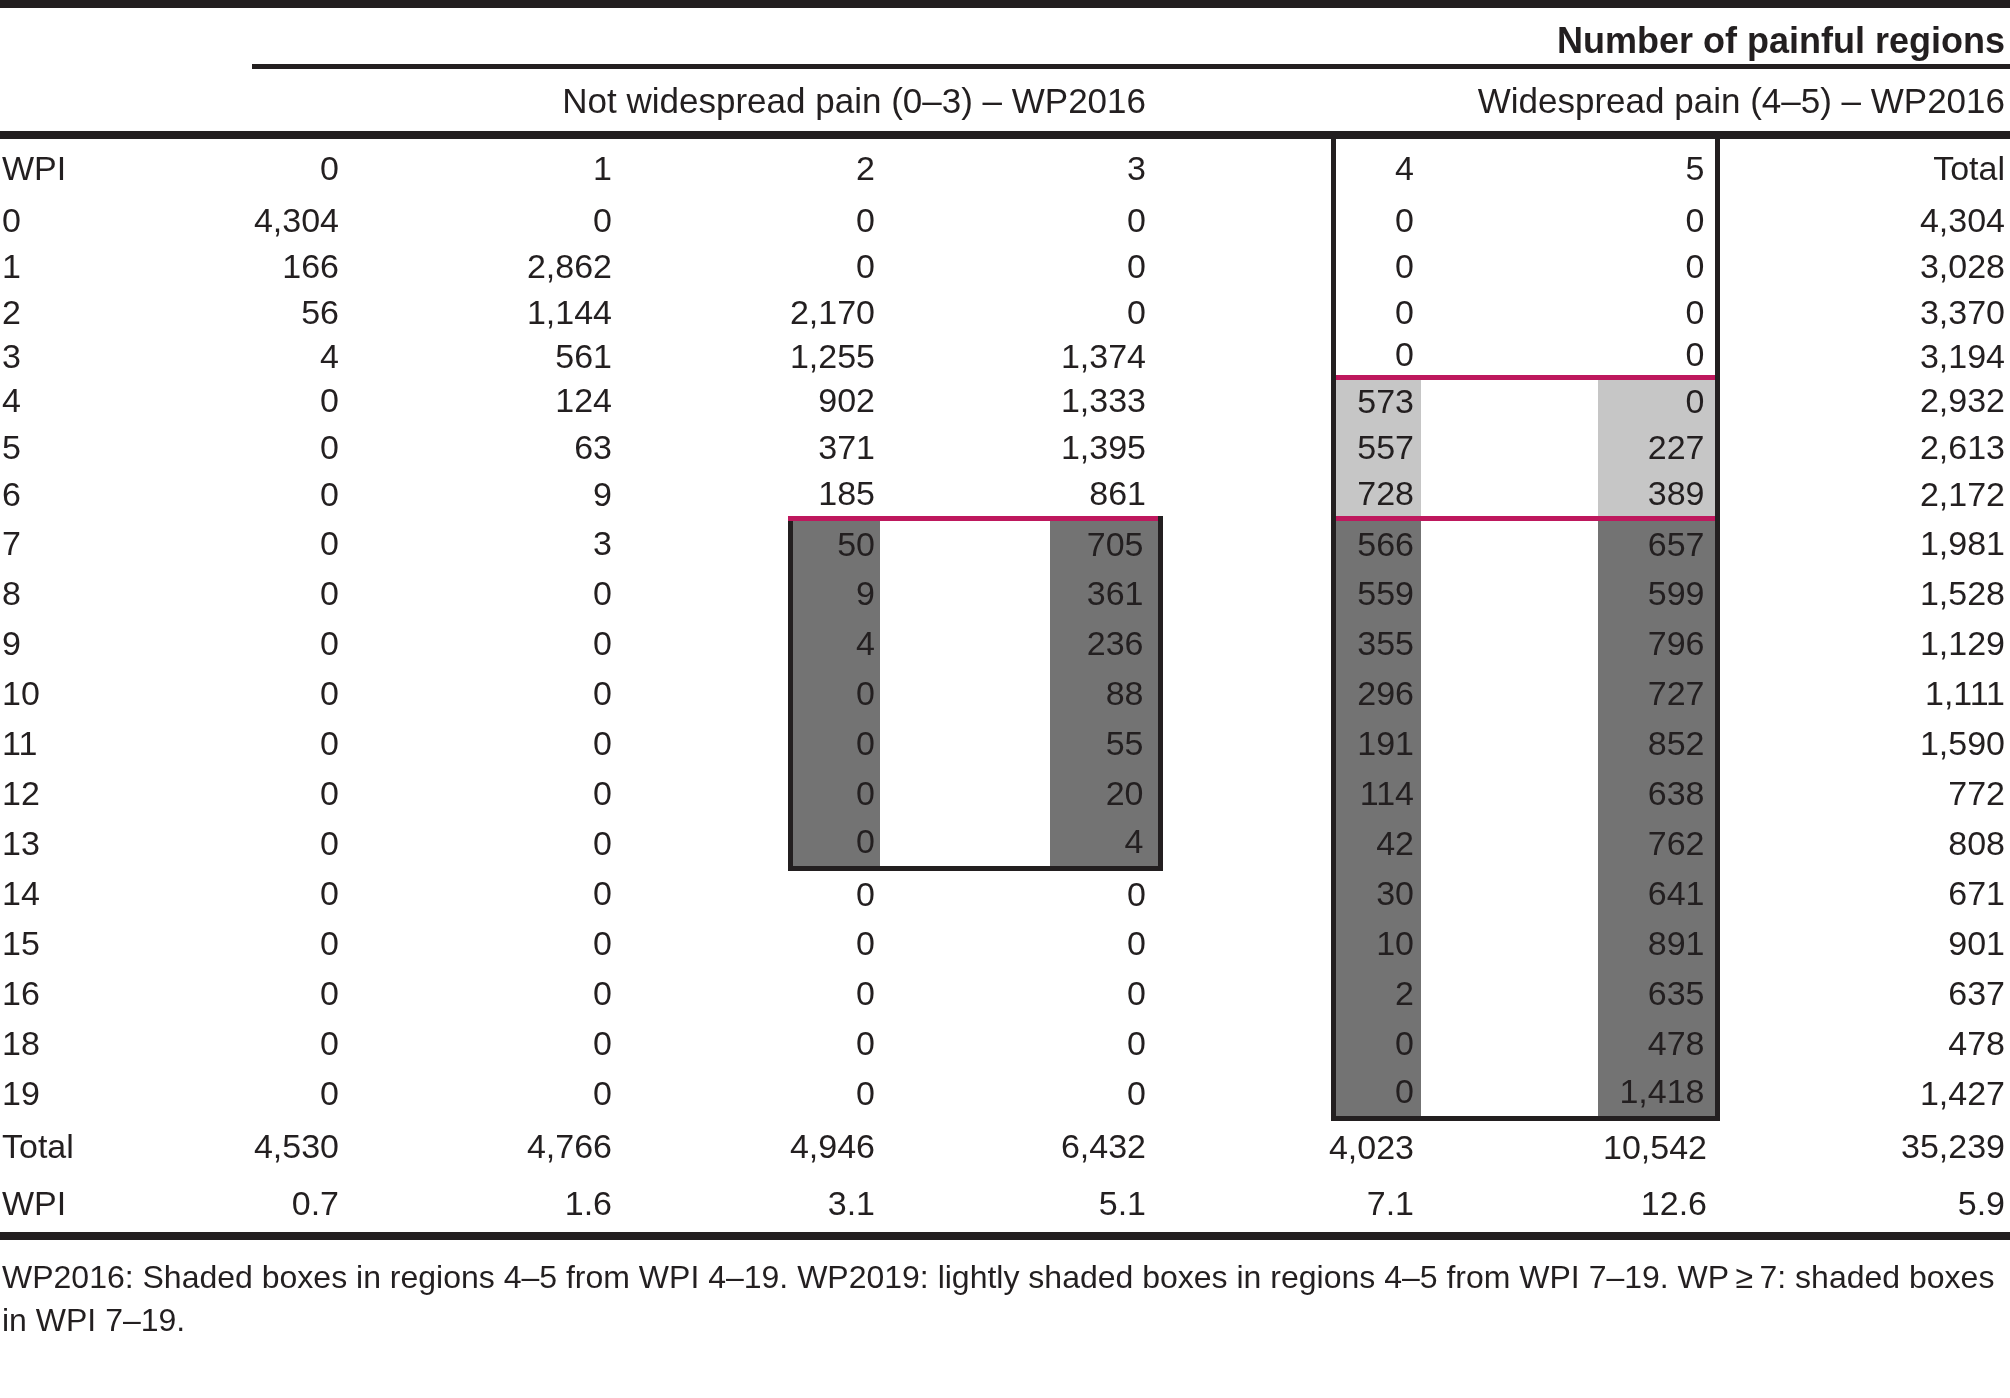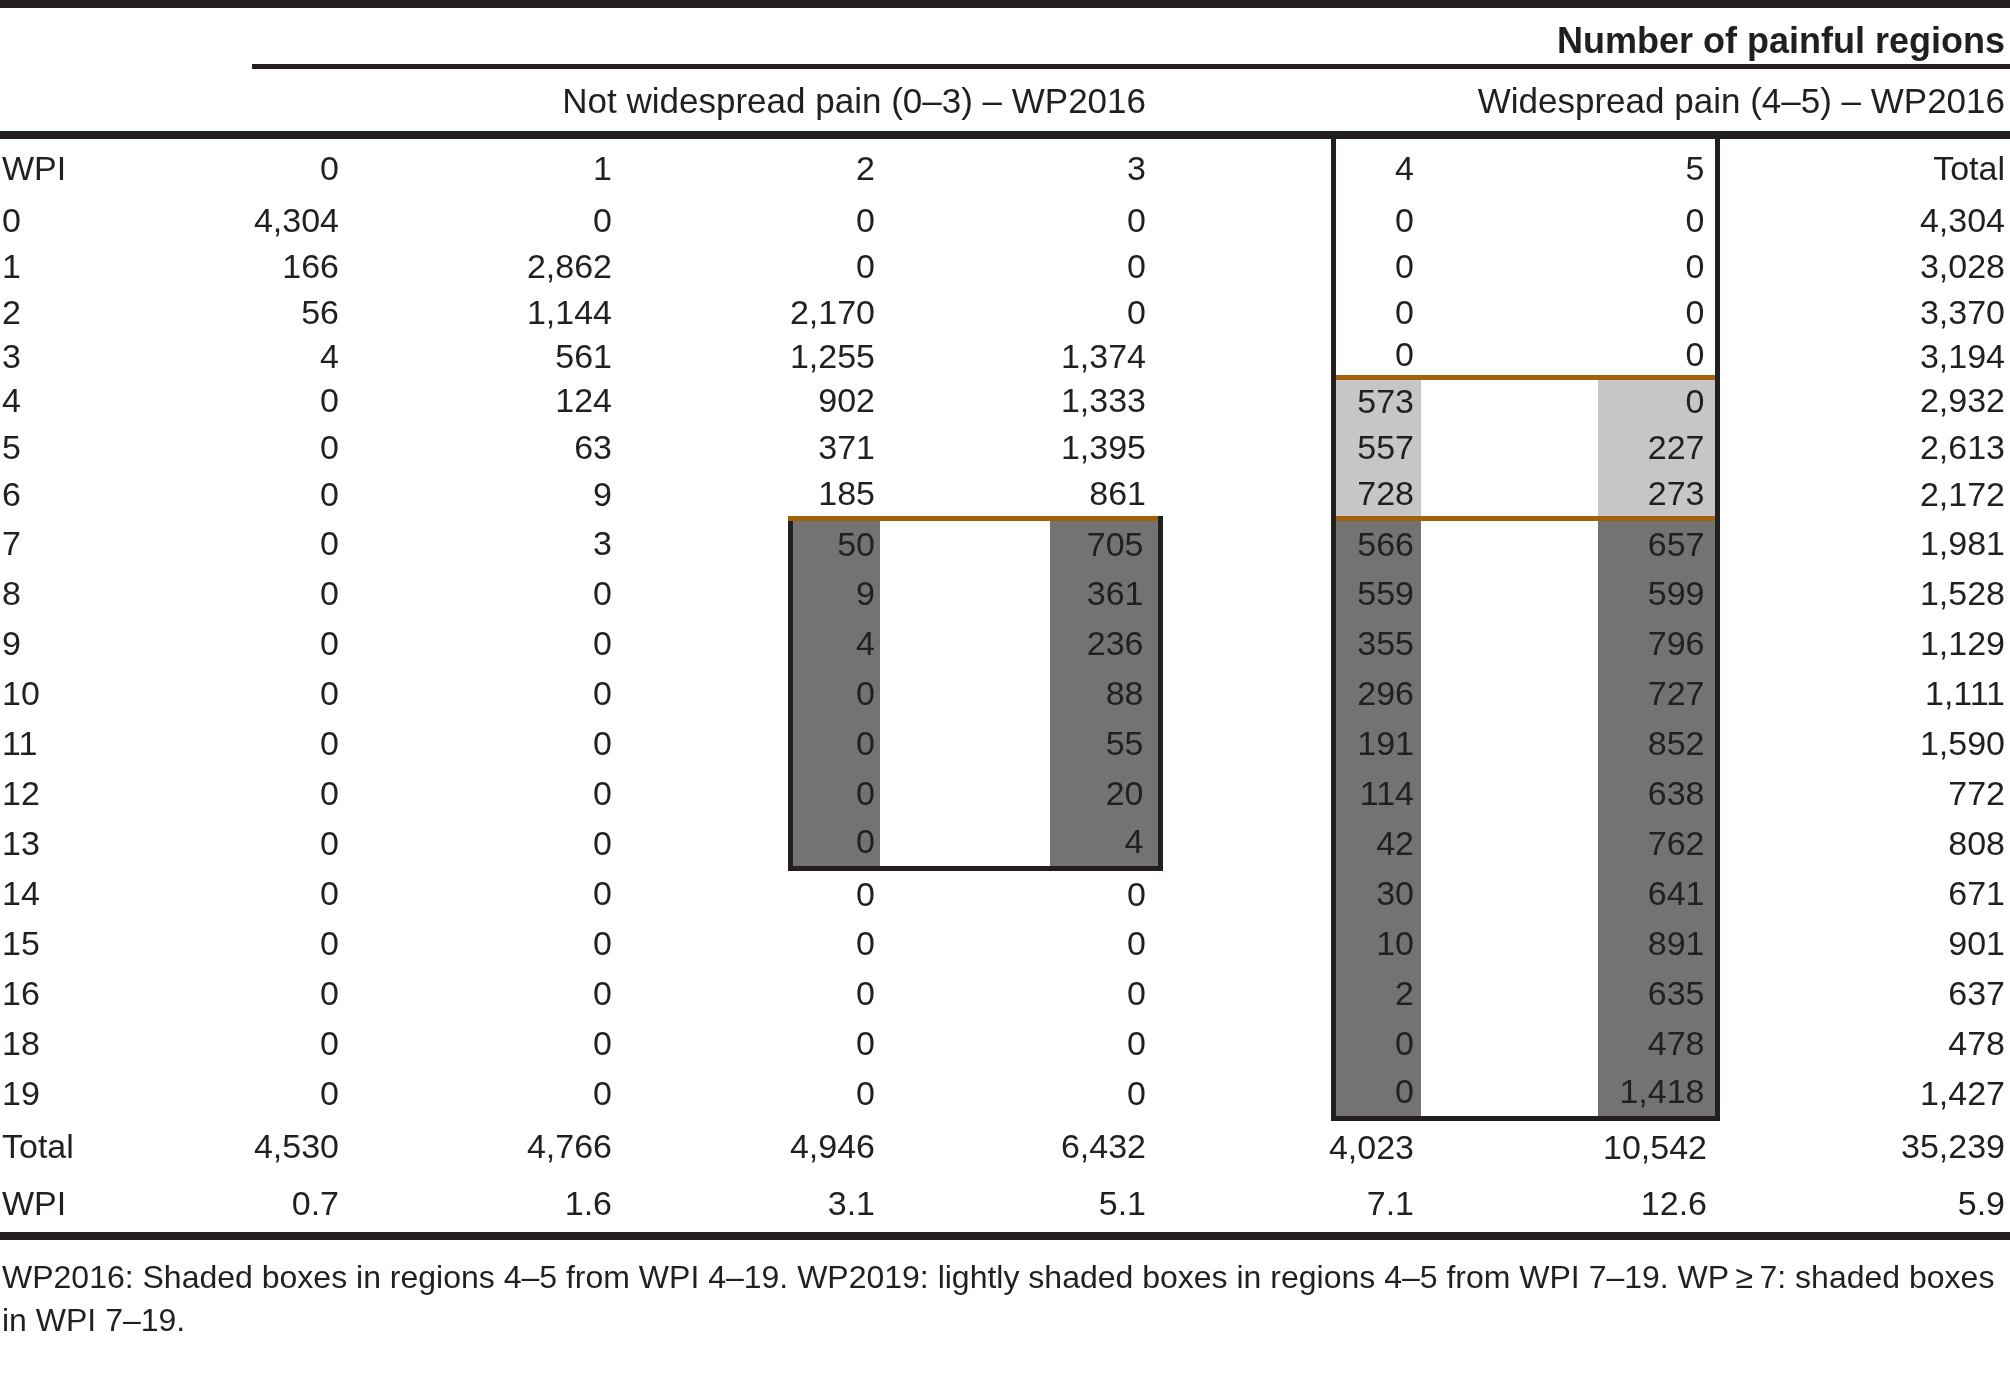--- a/index.html
+++ b/index.html
@@ -22,21 +22,21 @@
   td.lbl{text-align:left;padding-left:2px;}
   .p-c0{padding-right:6px;}
   .p-c1{padding-right:8px;}
   .p-c2{padding-right:5px;}
   .p-c3{padding-right:14px;}
   .p-c4{padding-right:7px;}
   .p-c5{padding-right:10px;}
   .p-tot{padding-right:5px;}
   .bl{border-left:5px solid #231f20;}
   .br{border-right:5px solid #231f20;}
-  .bt{border-top:5px solid #a16207;}
+  .bt{border-top:5px solid #be185d;}
   .bb{border-bottom:5px solid #231f20;}
   .dark{background:#c6c6c6;}
   .light{background:#737373;}
   tr.h-hdr{height:58px;}
   tr.h-a{height:46px;}
   tr.h-b{height:42px;}
   tr.h-c{height:47px;}
   tr.h-d{height:50px;}
   tr.h-tot{height:56px;}
   tr.h-wpi{height:58px;}
@@ -164,21 +164,21 @@
         </tr>
         <tr class="h-c">
           <td class="lbl">6</td>
           <td class="num p-c0">0</td>
           <td class="num p-c1">9</td>
           <td class="num p-c2" colspan="2">185</td>
           <td class="num p-c3" colspan="2">861</td>
           <td class="gap"></td>
           <td class="num p-c4 bl dark">728</td>
           <td class="gap"></td>
-          <td class="num p-c5 br dark">273</td>
+          <td class="num p-c5 br dark">389</td>
           <td class="num p-tot">2,172</td>
         </tr>
         <tr class="h-d">
           <td class="lbl">7</td>
           <td class="num p-c0">0</td>
           <td class="num p-c1">3</td>
           <td class="gap"></td>
           <td class="num p-c2 light bl bt">50</td>
           <td class="gap bt"></td>
           <td class="num p-c3 light br bt">705</td>

